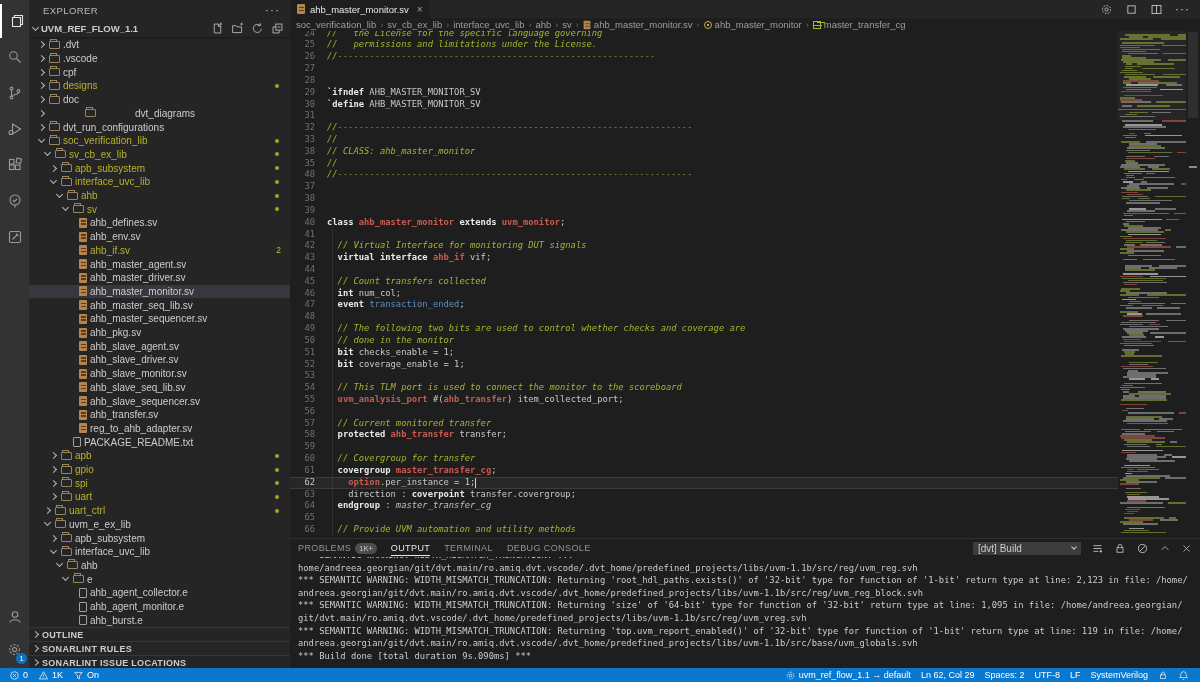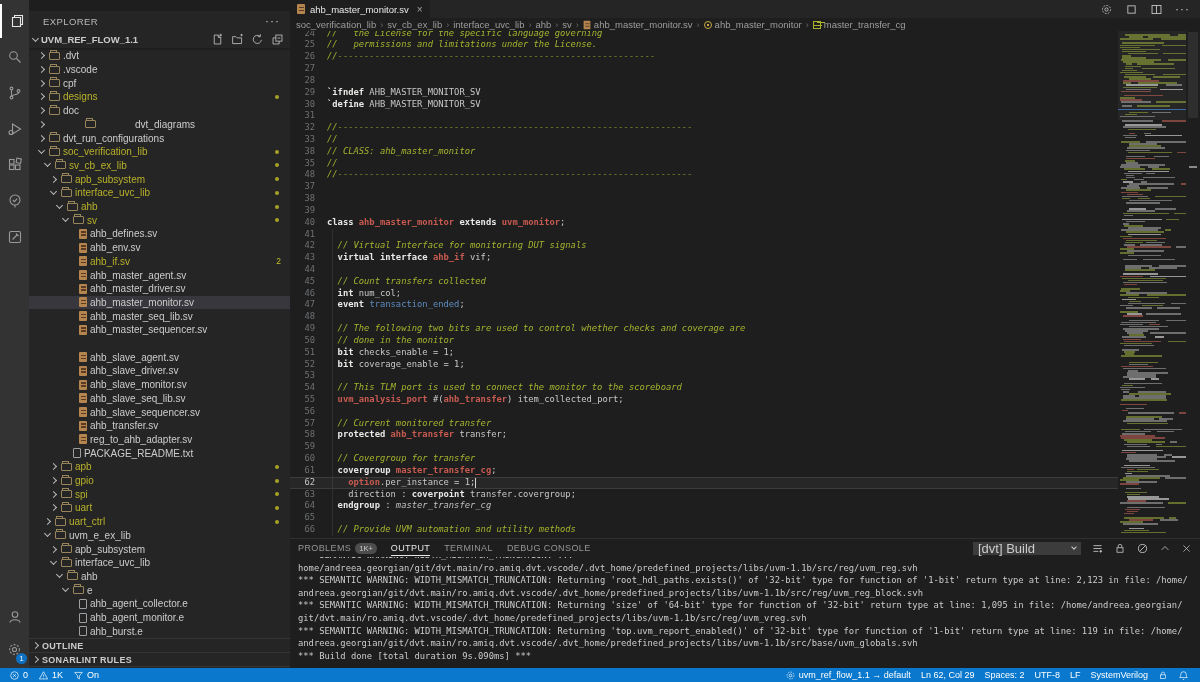--- a/index.html
+++ b/index.html
@@ -10,21 +10,21 @@
   
   #activitybar { position:absolute; left:0; top:0; width:29px; height:668px; background:#333333; }
   .act-item { position:absolute; left:0; width:29px; height:34px; display:flex; align-items:center; justify-content:center; cursor:pointer; }
   .act-item svg { stroke:#9a9a9a; fill:none; stroke-width:1.1; }
   .act-item.active { border-left:2px solid #ffffff; }
   .act-item.active svg { stroke:#e7e7e7; }
   .act-badge { position:absolute; right:2px; bottom:2px; min-width:11px; height:11px; border-radius:6px;
                background:#0e70c0; color:#fff; font-size:7.5px; line-height:11px; text-align:center; padding:0 2px; }
 
   
-  #sidebar { position:absolute; left:29px; top:0; width:261px; height:668px; background:#252526; overflow:hidden;margin-top:11px; }
+  #sidebar { position:absolute; left:29px; top:0; width:261px; height:668px; background:#252526; overflow:hidden; }
   #sb-title { position:absolute; top:0; left:0; right:0; height:20px; display:flex; align-items:center;
               padding:0 10px 0 14px; font-size:9.5px; letter-spacing:.4px; color:#b8b8b8; }
   #sb-title .more { margin-left:auto; color:#c0c0c0; font-size:12px; letter-spacing:1px; cursor:pointer; }
   #sb-section { position:absolute; top:20px; left:0; right:0; height:17px; display:flex; align-items:center; gap:3px;
                 padding:0 6px 0 4px; font-size:9.5px; font-weight:bold; color:#cccccc; background:#252526;
                 box-shadow:0 1px 2px rgba(0,0,0,.35); z-index:3; }
   #sb-section .sec-icons { margin-left:auto; display:flex; gap:7px; }
   #sb-section .sec-icons svg { stroke:#c5c5c5; fill:none; stroke-width:1; cursor:pointer; }
   #tree { position:absolute; top:38px; left:0; right:0; height:589px; }
   .trow { position:absolute; left:0; right:0; height:13.7px; display:flex; align-items:center; font-size:10px;
@@ -94,21 +94,21 @@
   #panel { position:absolute; left:290px; top:538px; width:910px; height:130px; background:#1e1e1e;
            border-top:1px solid rgba(128,128,128,.18); }
   #panel-header { position:absolute; top:0; left:0; right:0; height:18px; display:flex; align-items:center; padding:0 8px; }
   .ptab { font-size:9px; letter-spacing:.4px; color:#969696; margin-right:14px; cursor:pointer; position:relative;
           display:flex; align-items:center; gap:4px; height:100%; }
   .ptab.active { color:#e7e7e7; }
   .ptab.active:after { content:""; position:absolute; bottom:1px; left:0; right:0; height:1px; background:#e7e7e7; }
   .pbadge { background:#4d4d4d; color:#cccccc; border-radius:7px; font-size:7.5px; padding:1px 4px; letter-spacing:0; }
   #panel-right { margin-left:auto; display:flex; align-items:center; gap:10px; }
   #channel-select { width:108px; height:13px; background:#3c3c3c; border:1px solid #3c3c3c; color:#cccccc;
-                    font-size:13px; display:flex; align-items:center; padding:0 4px; cursor:pointer; }
+                    font-size:10px; display:flex; align-items:center; padding:0 4px; cursor:pointer; }
   #channel-select .sel-chev { margin-left:auto; width:4px; height:4px; border-right:1px solid #ccc; border-bottom:1px solid #ccc; transform:rotate(45deg); margin-top:-2px; }
   #panel-right svg { stroke:#c5c5c5; fill:none; stroke-width:1.1; cursor:pointer; }
   #panel-content { position:absolute; top:18px; left:0; right:0; bottom:0; overflow:hidden; }
   .outline-row { position:absolute; left:8px; right:4px; height:12.6px; font-family:"DejaVu Sans Mono",monospace;
                  font-size:8.8px; line-height:12.6px; color:#cccccc; white-space:pre; }
 
   
   #statusbar { position:absolute; left:0; top:668px; width:1200px; height:14px; background:#0a78cc; color:#ffffff;
                display:flex; align-items:center; font-size:9px; }
   .st-item { display:flex; align-items:center; gap:3px; padding:0 5px; height:100%; cursor:pointer; white-space:nowrap; }
@@ -342,20 +342,25 @@
         </div>
         <div class="trow" style="top: 260.3px; padding-left: 38px;">
           <span class="chevslot"></span>
           <span class="ic-sv"></span>
           <span class="lbl">ahb_master_seq_lib.sv</span>
         </div>
         <div class="trow" style="top: 274px; padding-left: 38px;">
           <span class="chevslot"></span>
           <span class="ic-sv"></span>
           <span class="lbl">ahb_master_sequencer.sv</span>
+        </div>
+        <div class="trow" style="top: 287.7px; padding-left: 38px;">
+          <span class="chevslot"></span>
+          <span class="ic-sv"></span>
+          <span class="lbl">ahb_pkg.sv</span>
         </div>
         <div class="trow" style="top: 301.4px; padding-left: 38px;">
           <span class="chevslot"></span>
           <span class="ic-sv"></span>
           <span class="lbl">ahb_slave_agent.sv</span>
         </div>
         <div class="trow" style="top: 315.1px; padding-left: 38px;">
           <span class="chevslot"></span>
           <span class="ic-sv"></span>
           <span class="lbl">ahb_slave_driver.sv</span>

